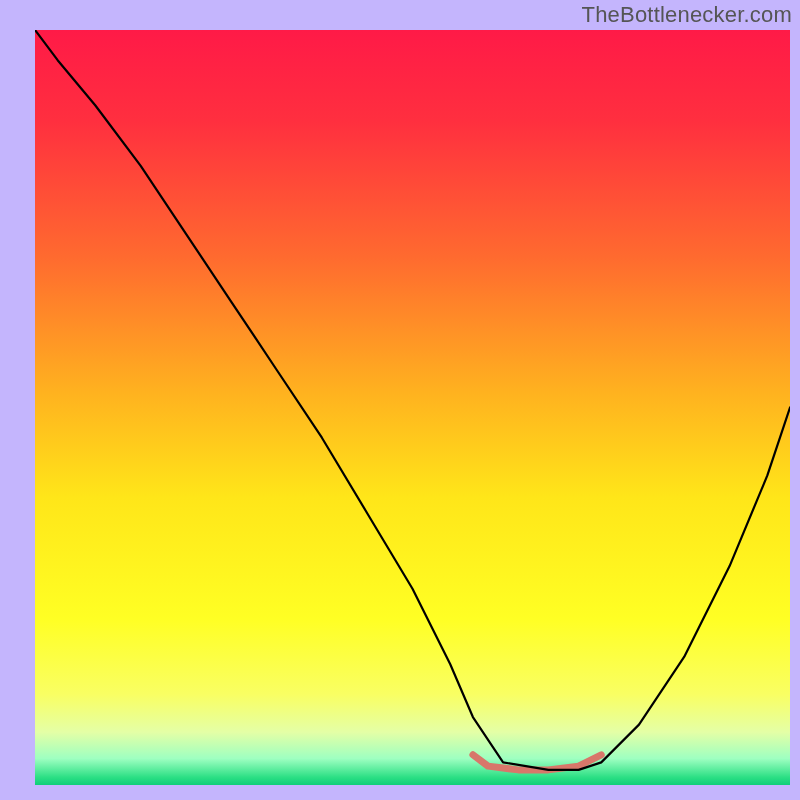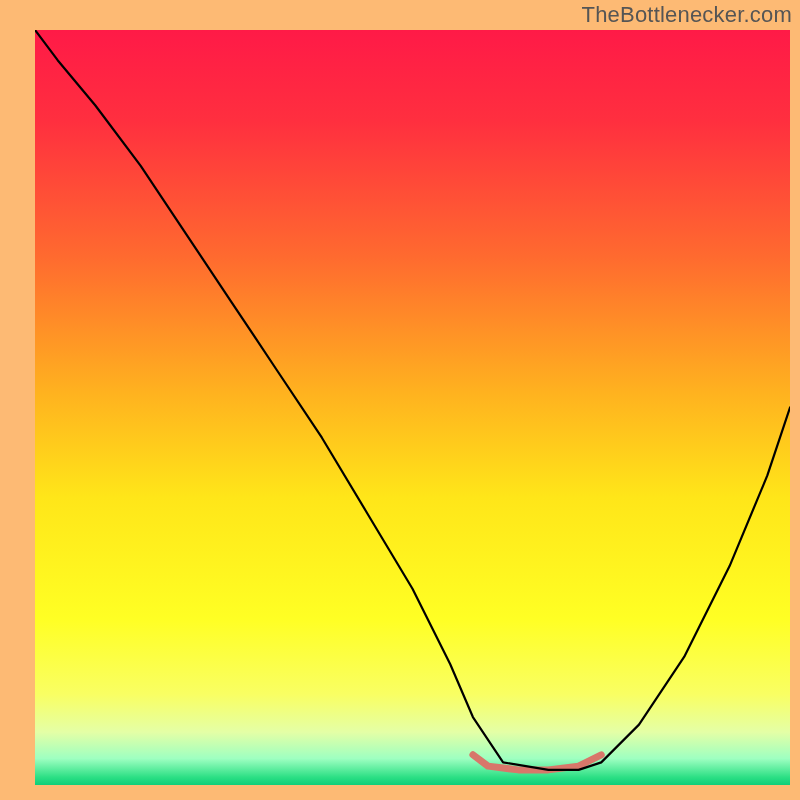--- a/index.html
+++ b/index.html
@@ -10,21 +10,21 @@
     background: #000;
     overflow: hidden;
     font-family: Arial, Helvetica, sans-serif;
   }
   .frame {
     position: absolute;
     left: 0;
     top: 0;
     width: 800px;
     height: 800px;
-    background: #fdba74;
+    background: #c4b5fd;
   }
   .plot {
     position: absolute;
     left: 35px;
     top: 30px;
     width: 755px;
     height: 755px;
     overflow: hidden;
   }
   .watermark {

